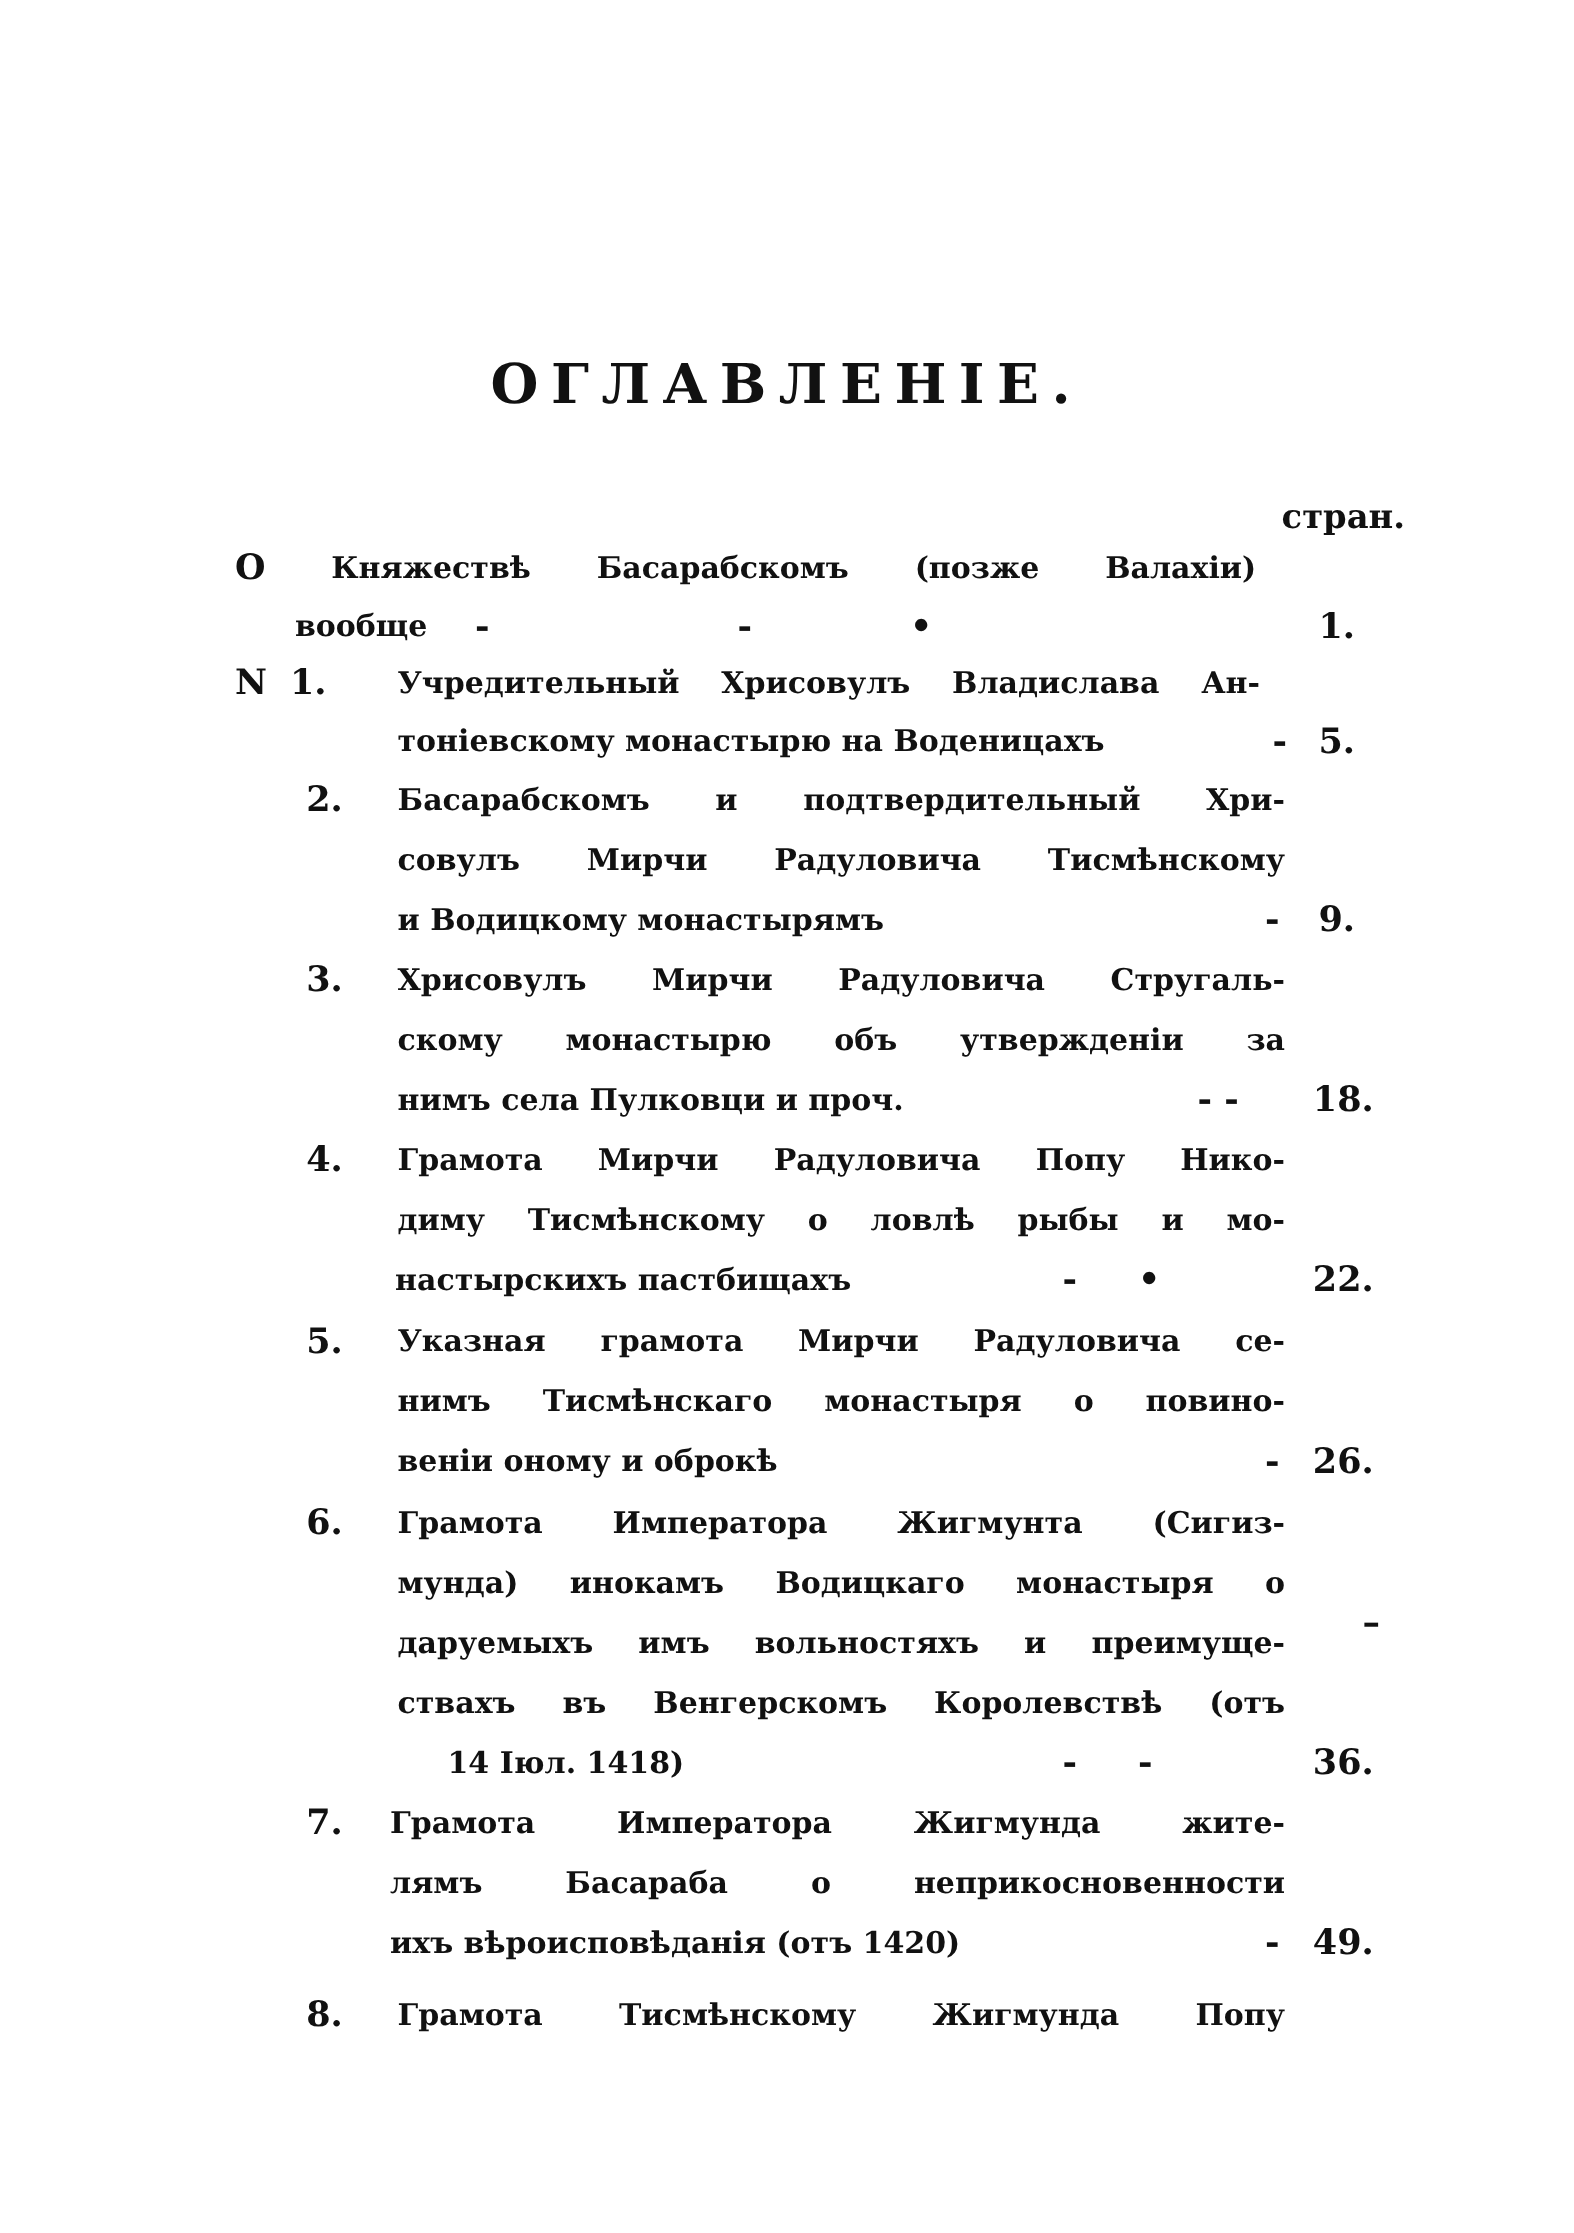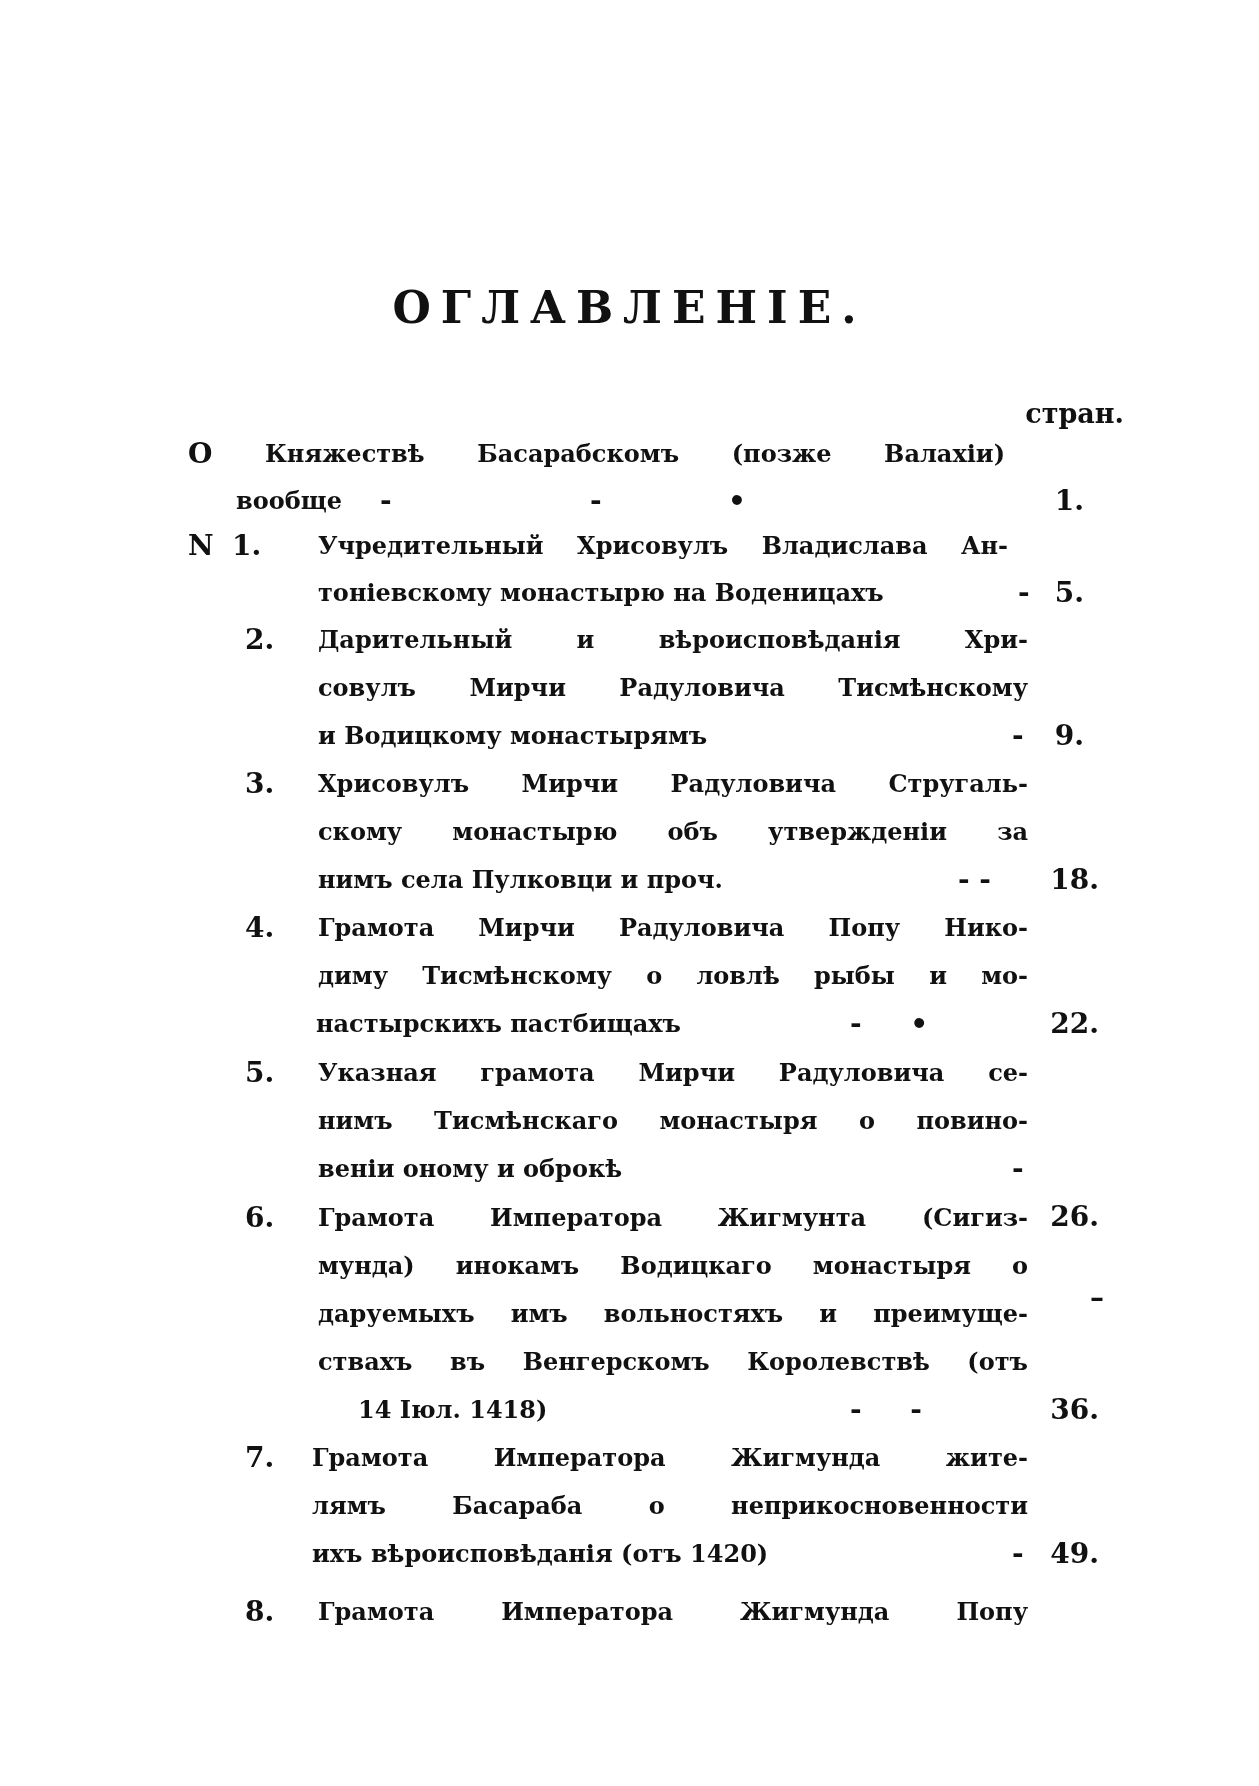--- a/index.html
+++ b/index.html
@@ -49,21 +49,21 @@
     <div class="num" style="top:528px;left:188px;">N</div>
     <div class="num" style="top:528px;left:232px;">1.</div>
     <div class="line justify" style="top:528px;left:318px;width:690px;">Учредительный Хрисовулъ Владислава Ан-</div>
     <div class="line" style="top:575px;left:318px;text-align:right;">тоніевскому монастырю на Воденицахъ</div>
     <div class="dash" style="top:575px;left:1018px;">-</div>
     <div class="page" style="top:575px;right:175px;">5.</div>
   </div>
 
   <div>
     <div class="num" style="top:622px;left:245px;">2.</div>
-    <div class="line justify" style="top:622px;left:318px;width:710px;">Дарительный и вѣроисповѣданія Хри-</div>
+    <div class="line justify" style="top:622px;left:318px;width:710px;">Басарабскомъ и подтвердительный Хри-</div>
     <div class="line justify" style="top:670px;left:318px;width:710px;">совулъ Мирчи Радуловича Тисмѣнскому</div>
     <div class="line" style="top:718px;left:318px;">и Водицкому монастырямъ</div>
     <div class="dash" style="top:718px;left:1012px;">-</div>
     <div class="page" style="top:718px;right:175px;">9.</div>
   </div>
 
   <div>
     <div class="num" style="top:766px;left:245px;">3.</div>
     <div class="line justify" style="top:766px;left:318px;width:710px;">Хрисовулъ Мирчи Радуловича Стругаль-</div>
     <div class="line justify" style="top:814px;left:318px;width:710px;">скому монастырю объ утвержденіи за</div>
@@ -80,21 +80,21 @@
     <div class="dash" style="top:1006px;left:850px;white-space:pre;">-     •</div>
     <div class="page" style="top:1006px;right:160px;">22.</div>
   </div>
 
   <div>
     <div class="num" style="top:1055px;left:245px;">5.</div>
     <div class="line justify" style="top:1055px;left:318px;width:710px;">Указная грамота Мирчи Радуловича се-</div>
     <div class="line justify" style="top:1103px;left:318px;width:710px;">нимъ Тисмѣнскаго монастыря о повино-</div>
     <div class="line" style="top:1151px;left:318px;">веніи оному и оброкѣ</div>
     <div class="dash" style="top:1151px;left:1012px;">-</div>
-    <div class="page" style="top:1151px;right:160px;margin-top:48px;">26.</div>
+    <div class="page" style="top:1151px;right:160px;">26.</div>
   </div>
 
   <div>
     <div class="num" style="top:1200px;left:245px;">6.</div>
     <div class="line justify" style="top:1200px;left:318px;width:710px;">Грамота Императора Жигмунта (Сигиз-</div>
     <div class="line justify" style="top:1248px;left:318px;width:710px;">мунда) инокамъ Водицкаго монастыря о</div>
     <div class="line justify" style="top:1296px;left:318px;width:710px;">даруемыхъ имъ вольностяхъ и преимуще-</div>
     <div class="line justify" style="top:1344px;left:318px;width:710px;">ствахъ въ Венгерскомъ Королевствѣ (отъ</div>
     <div class="line" style="top:1392px;left:318px;margin-left:40px;">14 Іюл. 1418)</div>
     <div class="dash" style="top:1392px;left:850px;white-space:pre;">-     -</div>
@@ -107,15 +107,15 @@
     <div class="num" style="top:1440px;left:245px;">7.</div>
     <div class="line justify" style="top:1440px;left:312px;width:716px;">Грамота Императора Жигмунда жите-</div>
     <div class="line justify" style="top:1488px;left:312px;width:716px;">лямъ Басараба о неприкосновенности</div>
     <div class="line" style="top:1536px;left:312px;">ихъ вѣроисповѣданія (отъ 1420)</div>
     <div class="dash" style="top:1536px;left:1012px;">-</div>
     <div class="page" style="top:1536px;right:160px;">49.</div>
   </div>
 
   <div>
     <div class="num" style="top:1594px;left:245px;">8.</div>
-    <div class="line justify" style="top:1594px;left:318px;width:710px;">Грамота Императора Жигмунда Попу</div>
+    <div class="line justify" style="top:1594px;left:318px;width:710px;">Грамота Тисмѣнскому Жигмунда Попу</div>
   </div>
 </div>
 
 </body></html>

